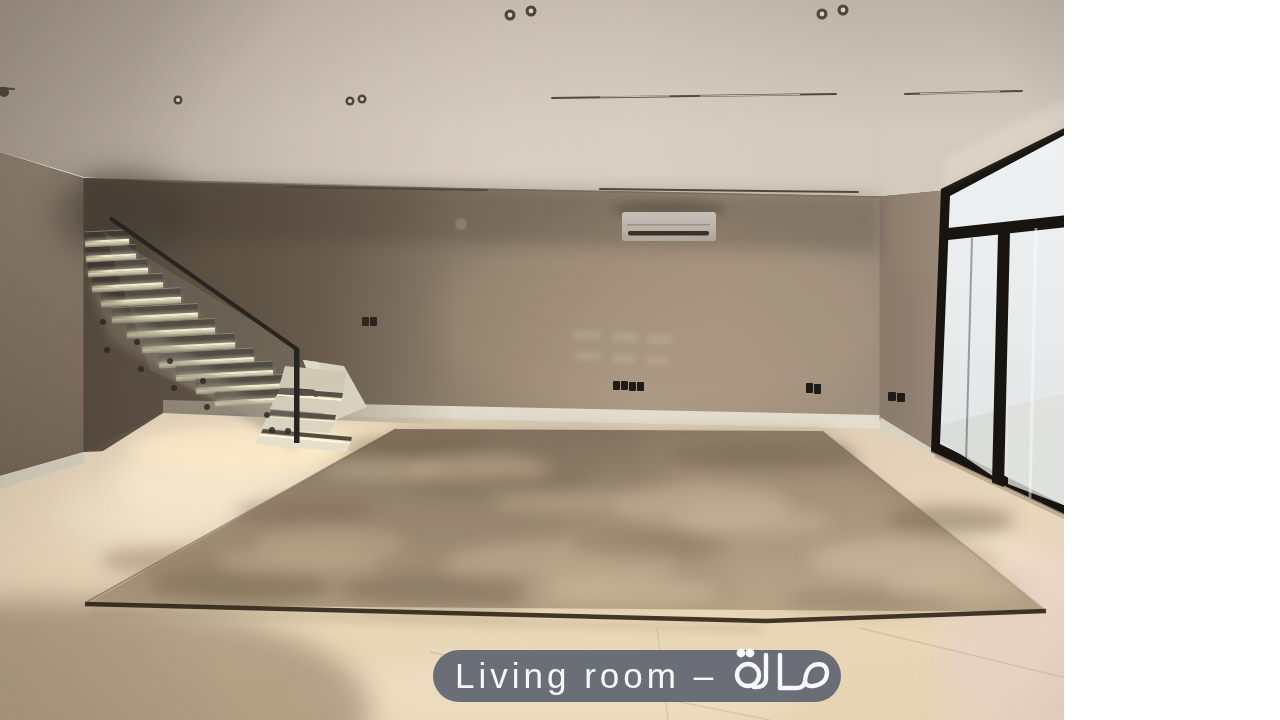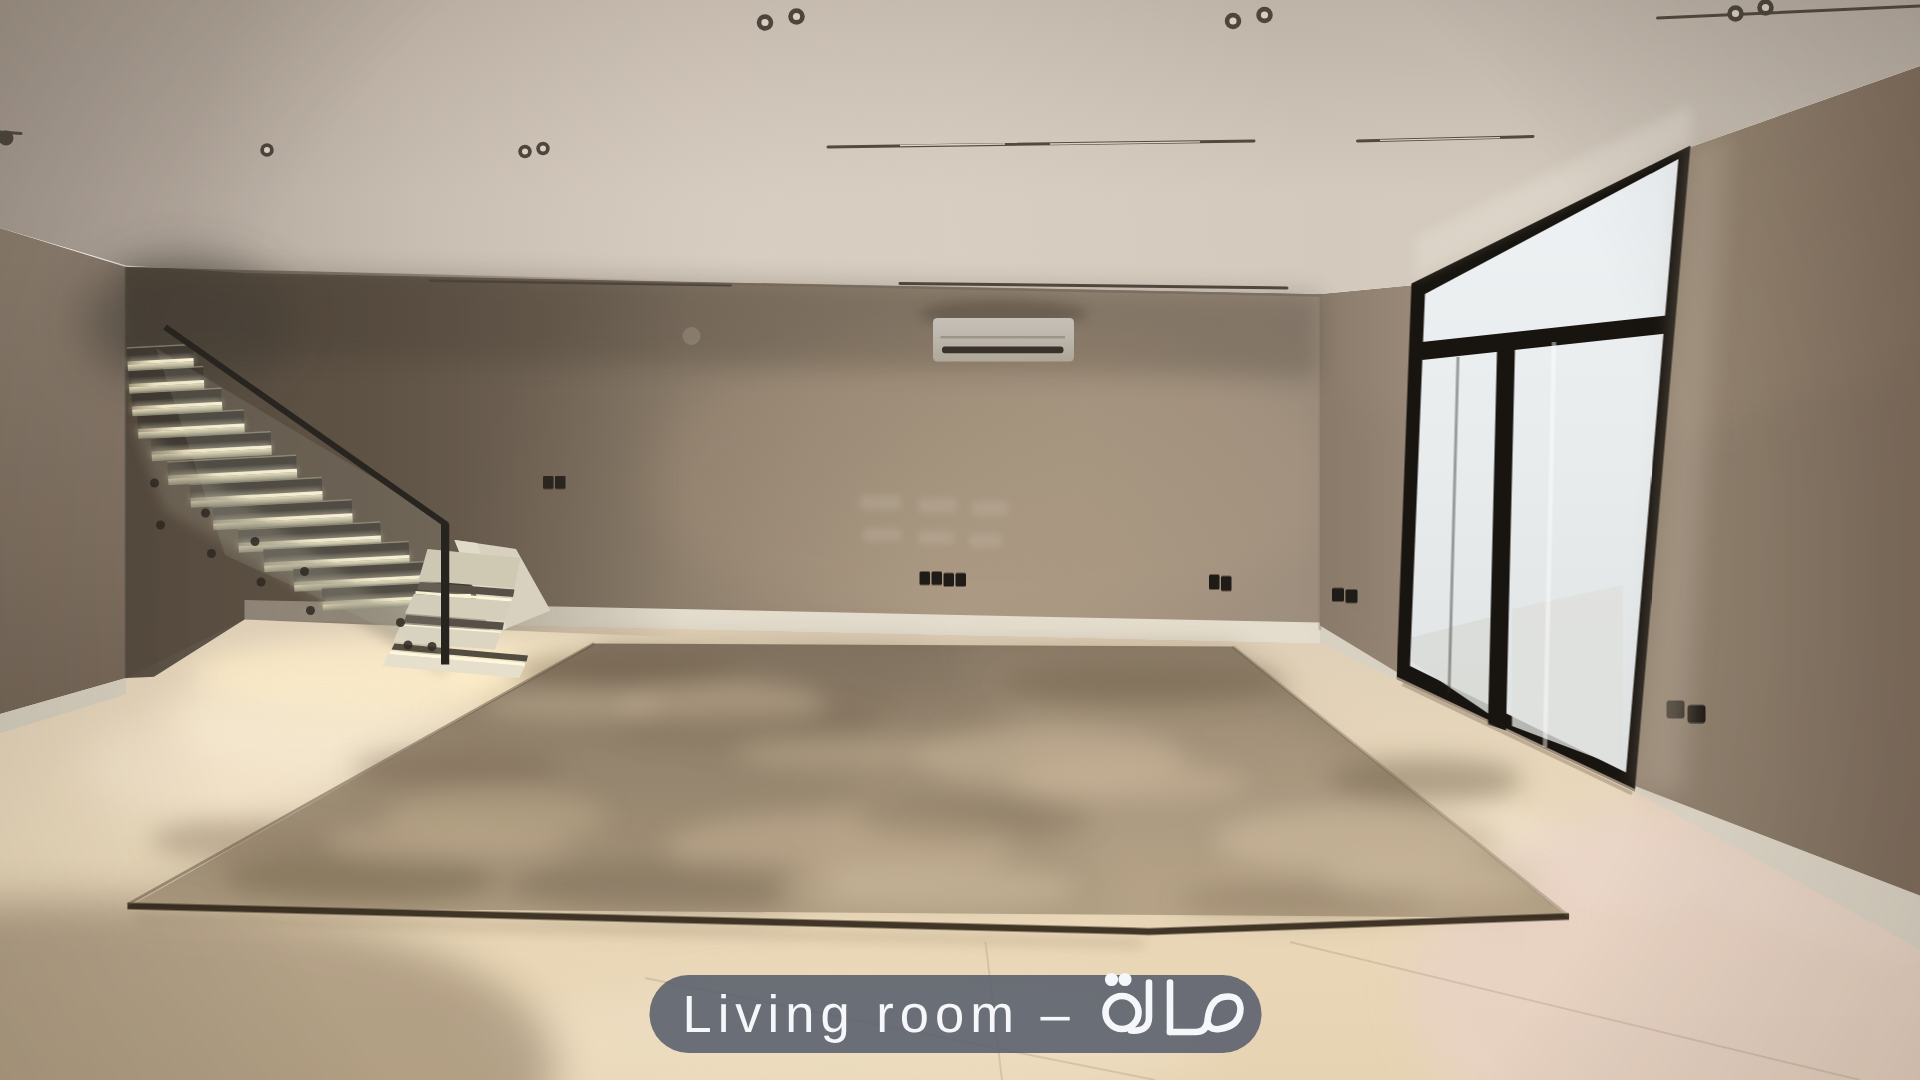--- a/index.html
+++ b/index.html
@@ -1,16 +1,16 @@
 <!DOCTYPE html>
 <html><head>
 <meta charset="utf-8">
 <style>
   html,body{margin:0;padding:0;background:#fff;}
-  #scene{width:1280px;height:720px;position:relative;overflow:hidden;font-family:"Liberation Sans",sans-serif;text-align:center;}
+  #scene{width:1064px;height:720px;position:relative;overflow:hidden;font-family:"Liberation Sans",sans-serif;text-align:center;}
 </style>
 </head>
 <body>
 <div id="scene">
 <svg width="1280" height="720" viewBox="0 0 1280 720">
 <defs>
   <linearGradient id="ceil" x1="0" y1="0" x2="1280" y2="0" gradientUnits="userSpaceOnUse">
     <stop offset="0" stop-color="#a89c91"></stop>
     <stop offset="0.22" stop-color="#c1b6aa"></stop>
     <stop offset="0.5" stop-color="#d2c8bc"></stop>

